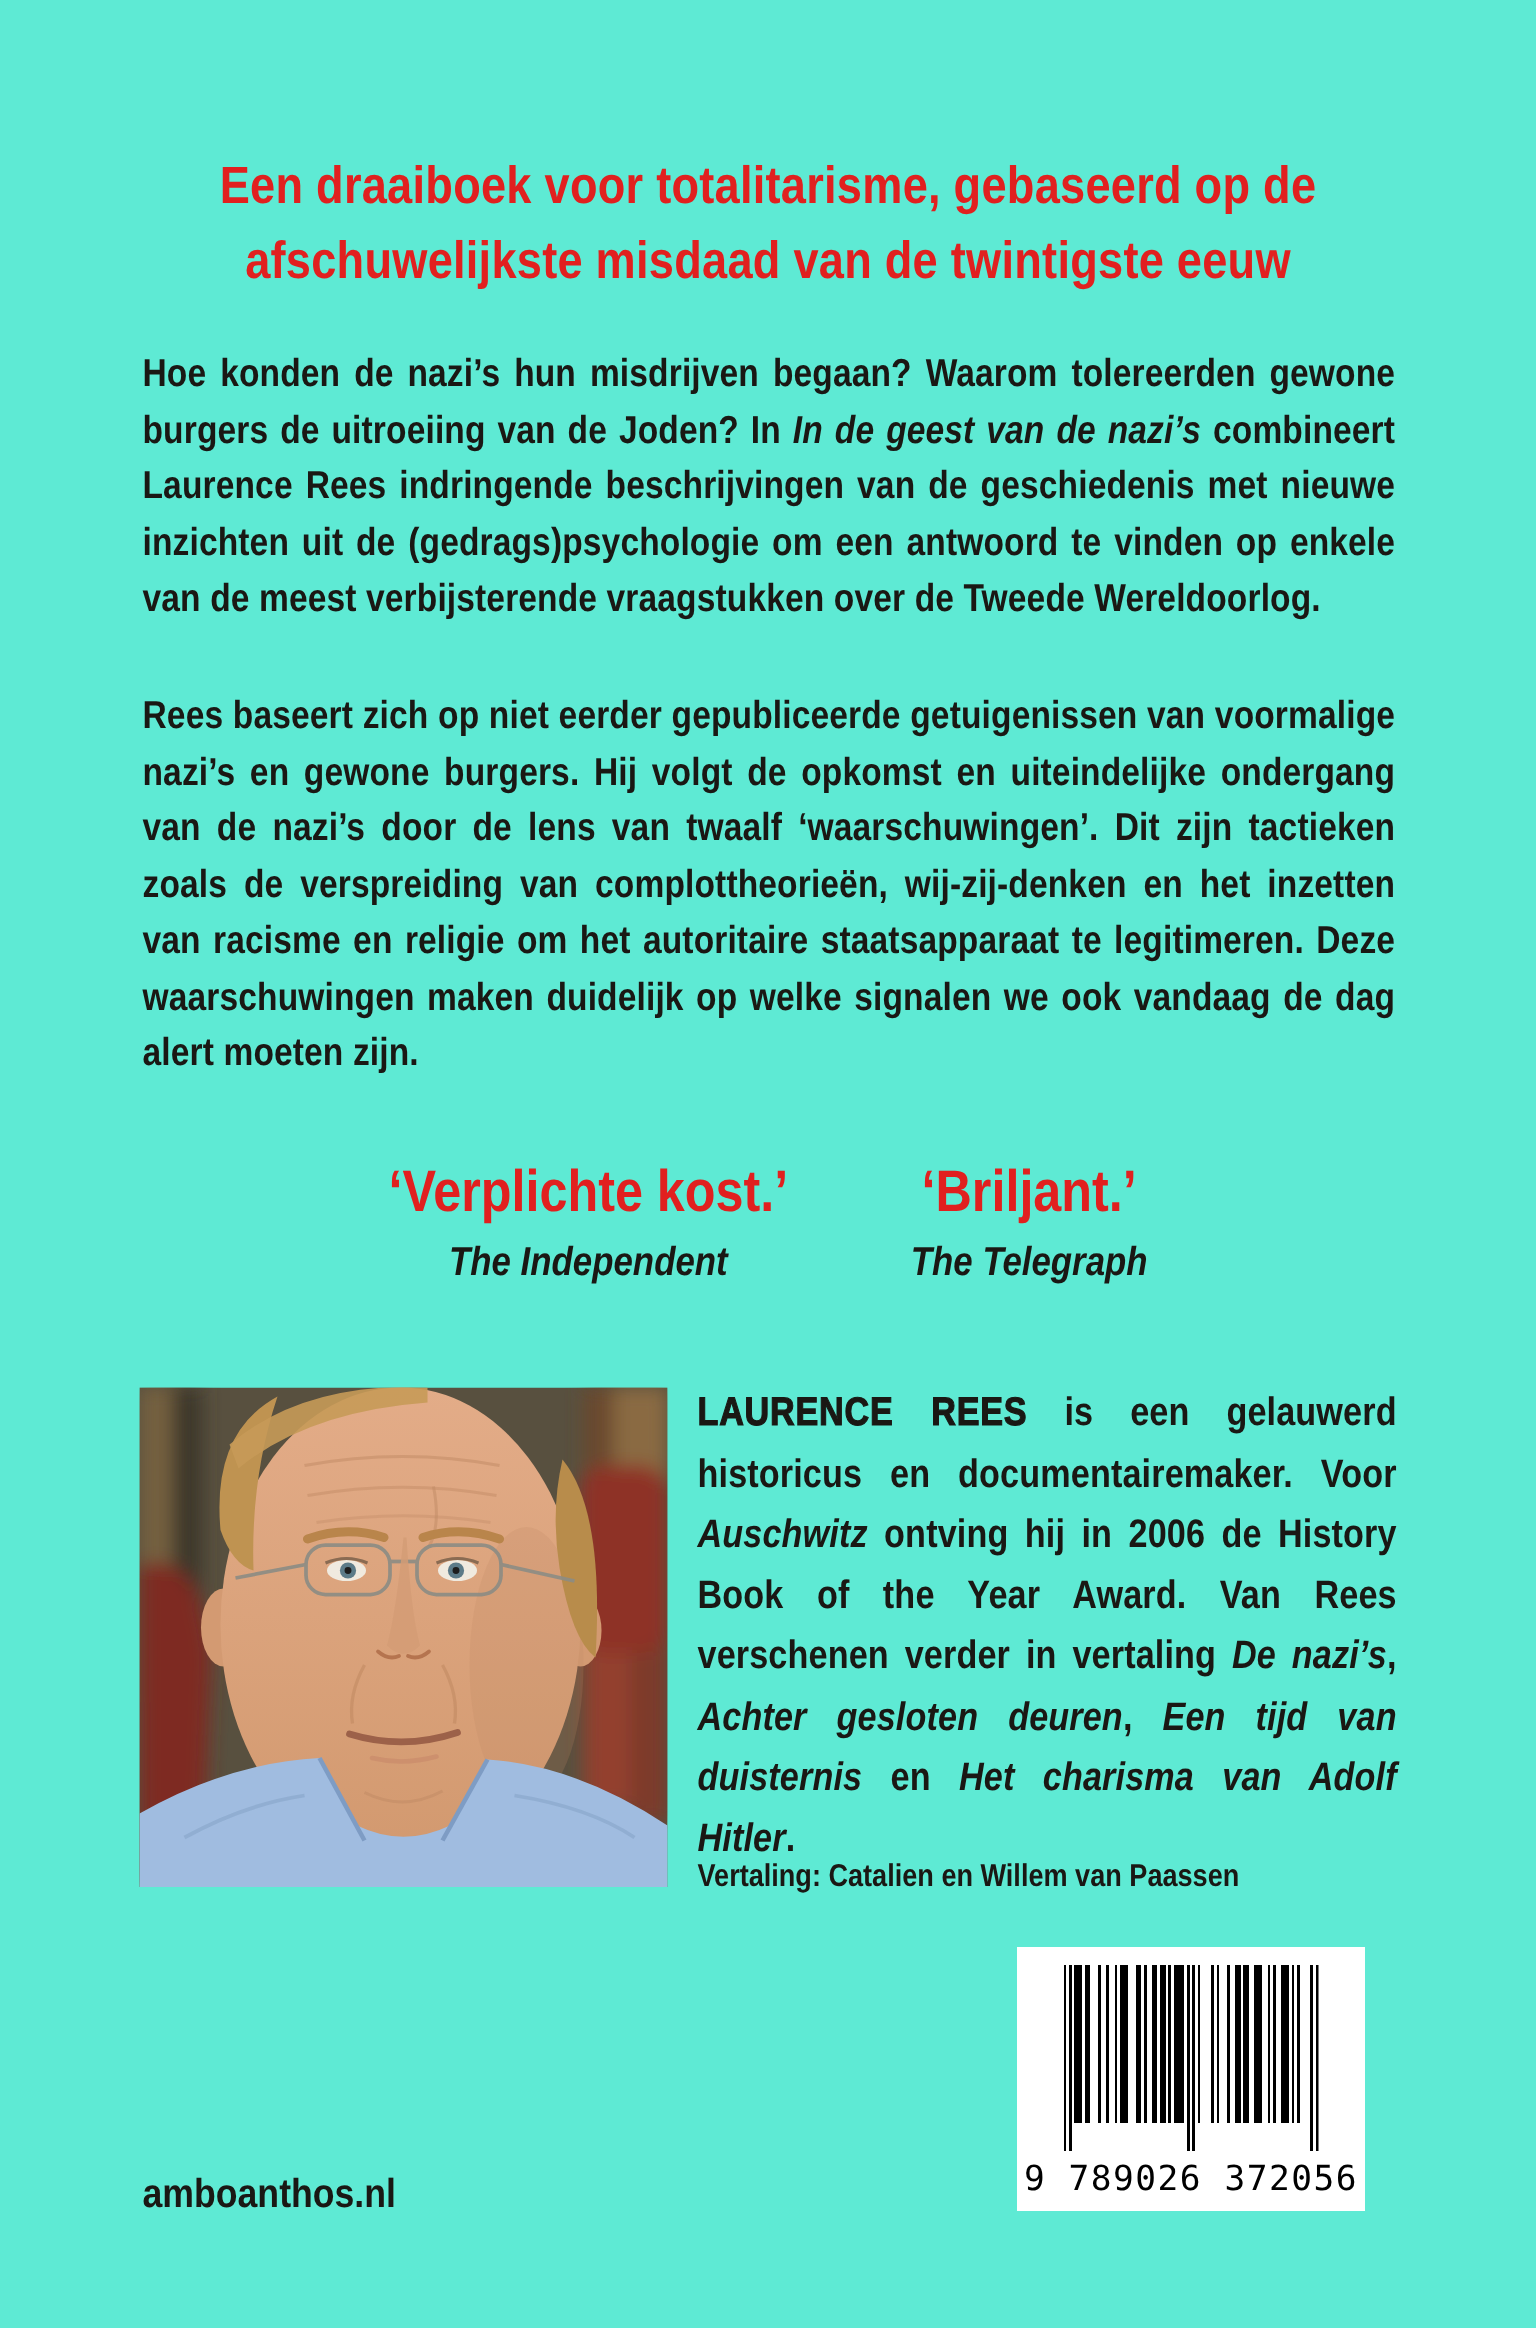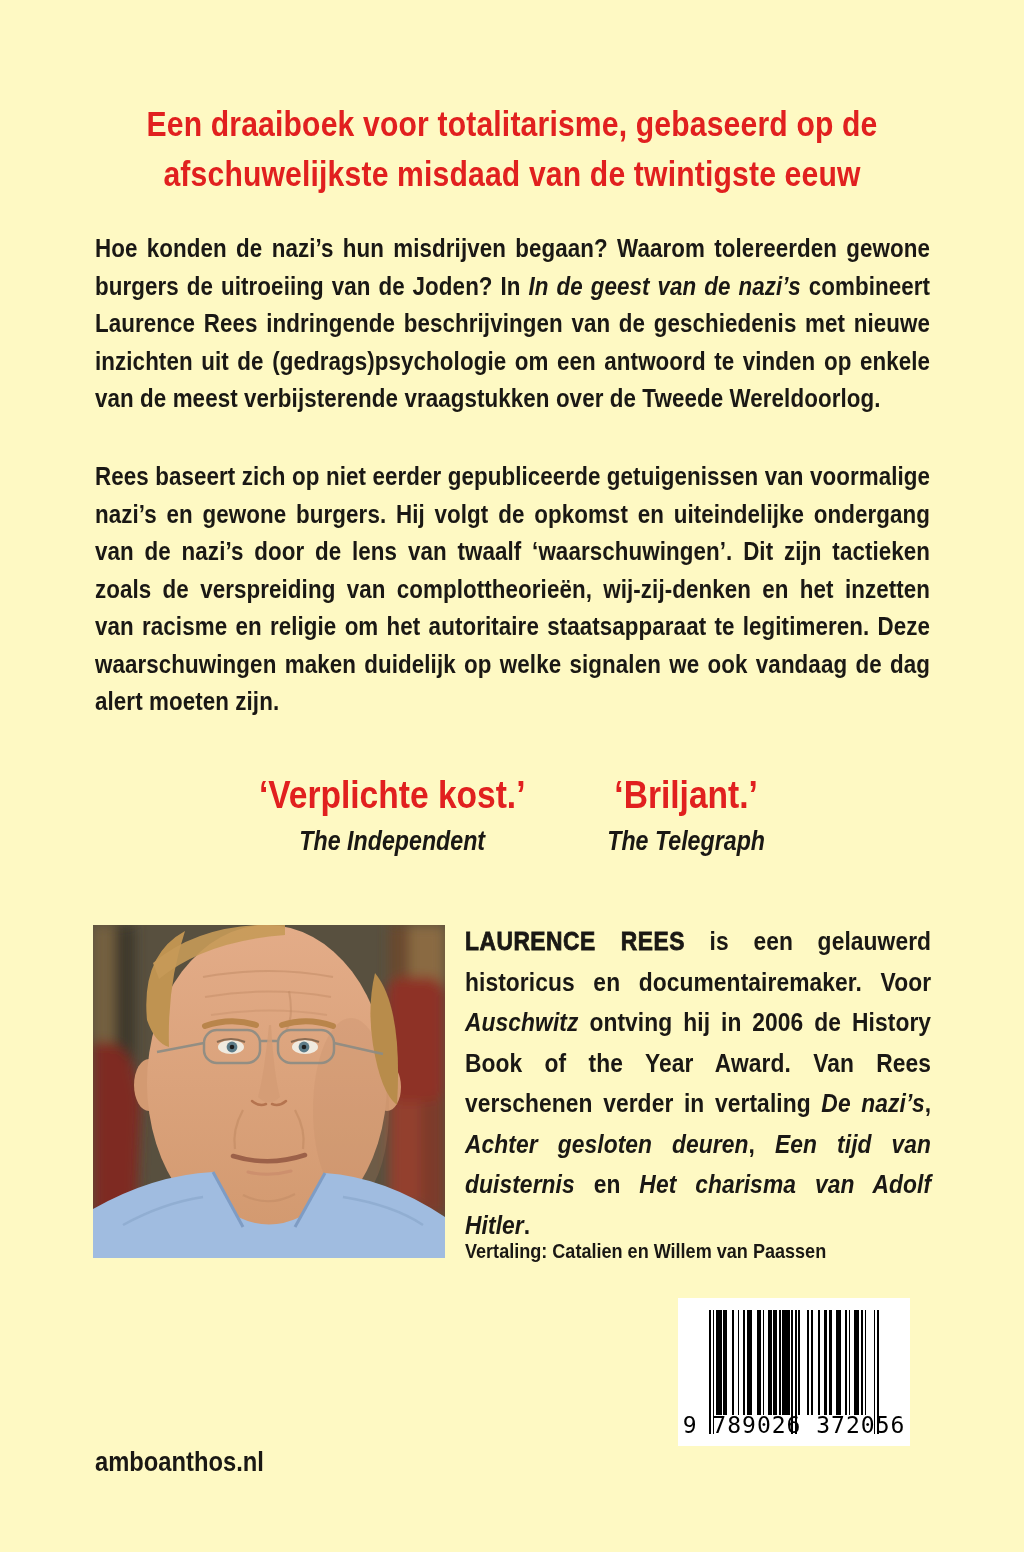--- a/index.html
+++ b/index.html
@@ -1,19 +1,19 @@
 <!DOCTYPE html>
 <html><head>
 <meta charset="utf-8">
 <style>
   * { margin:0; padding:0; box-sizing:border-box; }
   html,body { background:#f8f6e6; }
   .cover {
     position:relative; width:1024px; height:1552px;
-    background:#fef9c3; overflow:hidden;
+    background:#5eead4; overflow:hidden;
     font-family:"Liberation Sans", sans-serif; color:#1a1814;
   }
   .it { font-style:italic; }
   .b  { letter-spacing:0.6px; -webkit-text-stroke:0.8px #1a1814; }
 
   .tagline {
     position:absolute; top:99px; left:-83px; width:1190px;
     transform:scaleX(0.86); transform-origin:50% 0;
     text-align:center; color:#e1201f; font-weight:bold;
     font-size:35px; line-height:50px; letter-spacing:0.2px;
@@ -45,21 +45,21 @@
     font-weight:bold; font-size:26.5px; line-height:40.5px;
     text-align:justify; letter-spacing:0.1px;
   }
   .translation {
     position:absolute; left:465px; top:1239px;
     transform:scaleX(0.86); transform-origin:0 0;
     font-weight:bold; font-size:21px; white-space:nowrap;
   }
 
   .barcode {
-    position:absolute; left:678px; top:1298px; width:232px; height:148px;
+    position:absolute; left:678px; top:1298px; width:232px; height:176px;
     background:#ffffff;
   }
   .barcode svg { position:absolute; left:31px; top:12px; }
   .barcode-number {
     position:absolute; left:0; right:0; bottom:8px; text-align:center;
     font-family:"DejaVu Sans Mono", monospace; font-size:23px; color:#000;
     letter-spacing:1px; white-space:nowrap;
   }
 
   .site {

